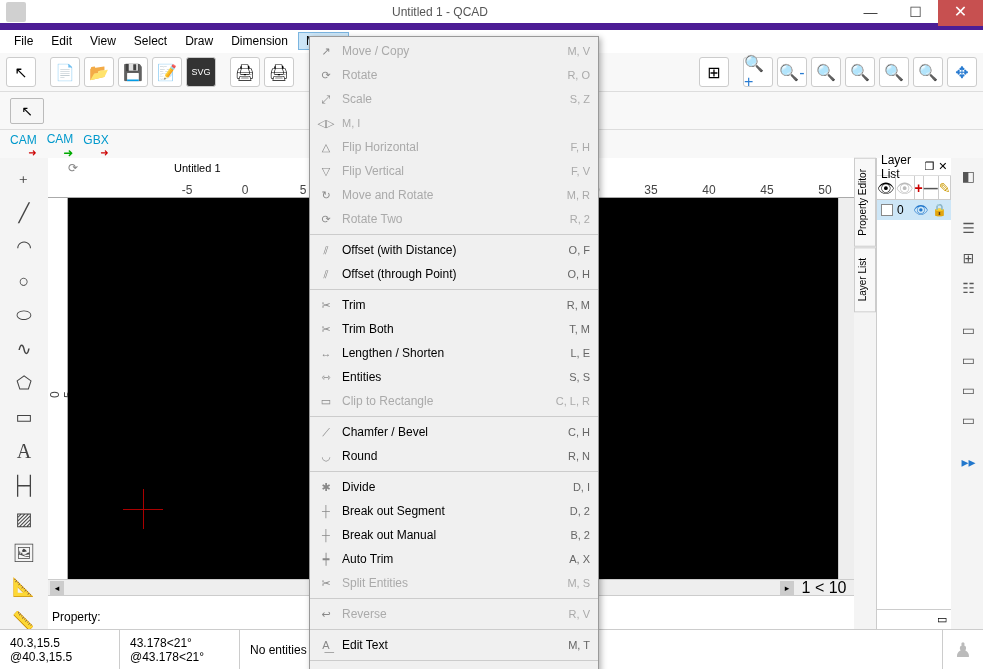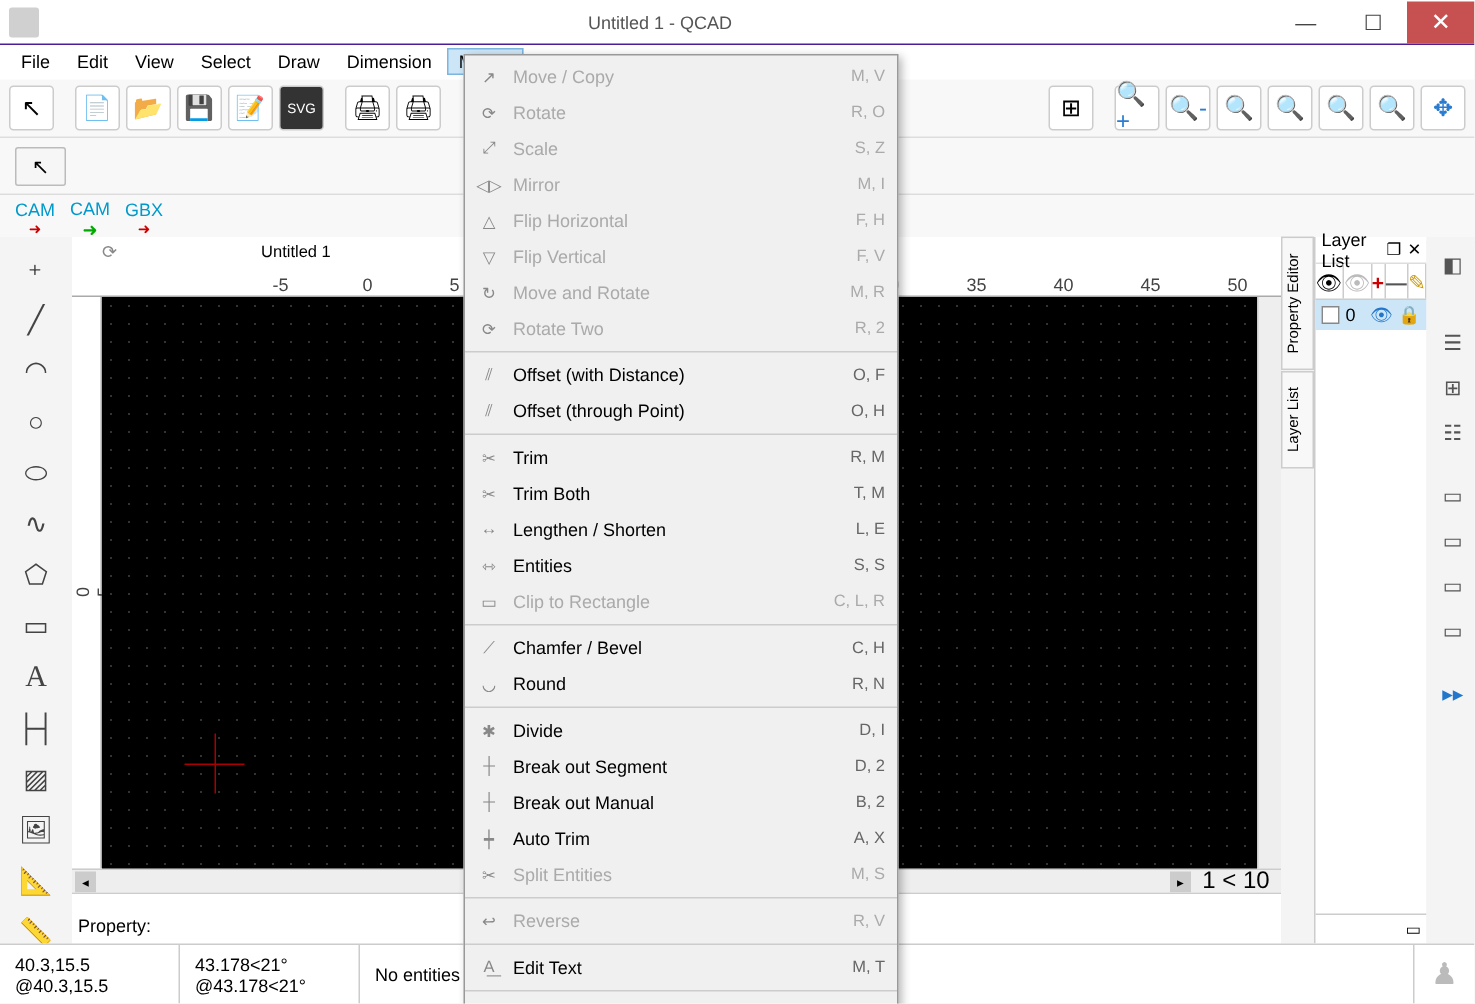--- a/index.html
+++ b/index.html
@@ -1,33 +1,33 @@
 <!DOCTYPE html>
 <html><head>
 <meta charset="utf-8">
 <style>
 * { box-sizing: border-box; margin: 0; padding: 0; font-family: "Segoe UI", Tahoma, sans-serif; font-size: 12px; }
 body { background: #f0f0f0; width: 983px; height: 669px; overflow: hidden; position: relative; }
-.titlebar { height: 30px; background: #fff; display: flex; align-items: center; border-bottom: 1px solid #4c1d95; }
+.titlebar { height: 30px; background: #fff; display: flex; align-items: center; border-bottom: 7px solid #4c1d95; }
 .titlebar .app-icon { width: 20px; height: 20px; margin: 0 6px; background: #d0d0d0; border-radius: 2px; }
 .titlebar .title { flex: 1; text-align: center; color: #555; font-size: 12px; }
 .winbtn { width: 45px; height: 28px; display: flex; align-items: center; justify-content: center; font-size: 14px; color: #444; }
 .winbtn.close { background: #c75050; color: #fff; font-size: 16px; }
 
 .menubar { height: 22px; background: #fff; display: flex; align-items: center; padding: 0 6px; gap: 2px; }
 .menubar .mi { padding: 2px 8px; cursor: default; }
 .menubar .mi.open { background: #cde6f7; border: 1px solid #7bb5e0; padding: 1px 7px; }
 
 .toolbar { height: 40px; background: #f8f8f8; border-top: 1px solid #fff; border-bottom: 1px solid #ddd; display: flex; align-items: center; padding: 0 6px; gap: 4px; }
 .tbtn { width: 30px; height: 30px; border: 1px solid #ccc; background: #fff; border-radius: 3px; display: flex; align-items: center; justify-content: center; font-size: 16px; }
 .tsep { width: 6px; }
 
 .toolbar2 { height: 38px; background: #f8f8f8; border-bottom: 1px solid #ddd; display: flex; align-items: center; padding: 0 10px; gap: 10px; }
 .arrowbtn { width: 34px; height: 26px; border: 1px solid #bbb; background: #f6f6f6; border-radius: 2px; display: flex; align-items: center; justify-content: center; font-size: 14px; }
-.cambtn { display: flex; flex-direction: column; align-items: center; font-size: 9px; color: #0a6; position: relative; }
+.cambtn { display: flex; flex-direction: column; align-items: flex-end; font-size: 9px; color: #0a6; position: relative; }
 .cambtn .arrowred { color: #c00; font-size: 10px; }
 
 .workarea { position: absolute; top: 158px; left: 0; right: 0; bottom: 0; display: flex; }
 .lefttools { width: 90px; background: #f4f4f4; display: flex; flex-wrap: wrap; padding: 4px 4px; gap: 0px; align-content: flex-start; }
 .ltbtn { width: 38px; height: 32px; margin: 1px; display: flex; align-items: center; justify-content: center; font-size: 18px; color: #444; }
 
 .canvasarea { flex: 1; display: flex; flex-direction: column; background: #fff; position: relative; }
 .tabhdr { height: 20px; display: flex; align-items: center; padding-left: 20px; }
 .tabhdr .tab { padding: 2px 90px; font-size: 11px; }
 .rulerx { height: 20px; background: #fff; border-bottom: 1px solid #aaa; display: flex; font-size: 9px; color: #444; align-items: flex-end; padding-left: 110px; }
@@ -283,21 +283,20 @@
       <span class="lbl">Rotate</span>
       <span class="sc">R, O</span>
     </div>
     <div class="dmi disabled">
       <span class="icon">⤢</span>
       <span class="lbl">Scale</span>
       <span class="sc">S, Z</span>
     </div>
     <div class="dmi disabled">
       <span class="icon">◁▷</span>
-      <span class="lbl">Mirror</span>
       <span class="sc">M, I</span>
     </div>
     <div class="dmi disabled">
       <span class="icon">△</span>
       <span class="lbl">Flip Horizontal</span>
       <span class="sc">F, H</span>
     </div>
     <div class="dmi disabled">
       <span class="icon">▽</span>
       <span class="lbl">Flip Vertical</span>

